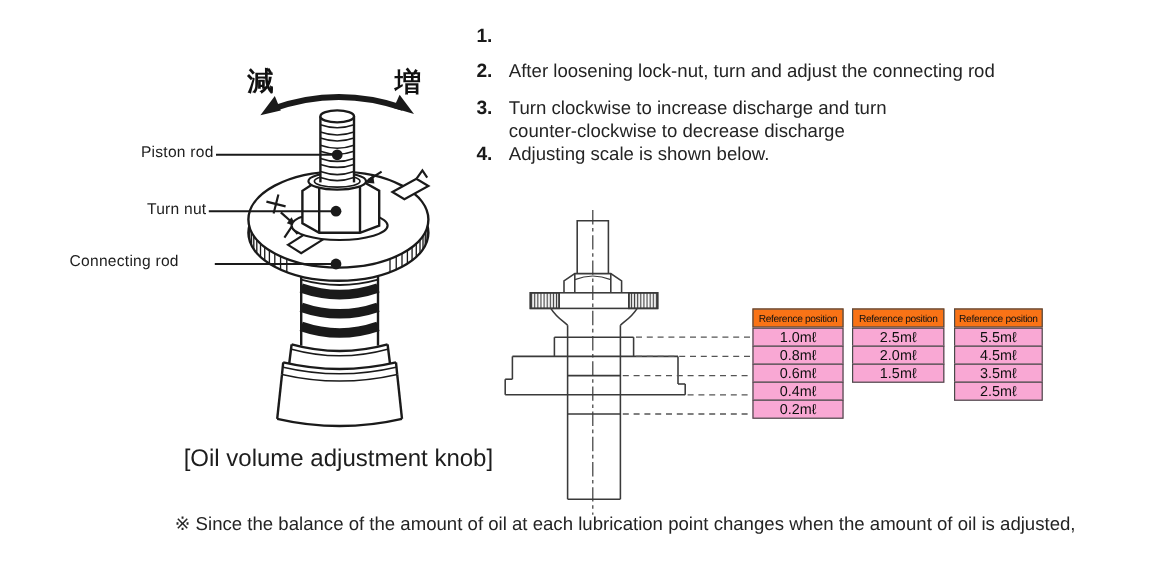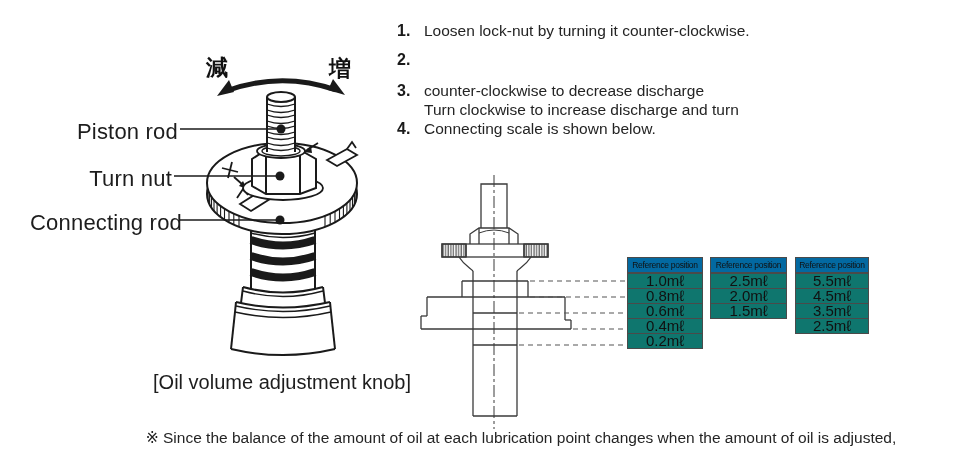--- a/index.html
+++ b/index.html
@@ -4,42 +4,42 @@
 <style>
   html,body{margin:0;padding:0;}
   body{
     width:970px;height:472px;background:#ffffff;position:relative;
     font-family:"Liberation Sans","DejaVu Sans",sans-serif;color:#1f1f1f;
     overflow:hidden;
   }
   #art{position:absolute;left:0;top:0;z-index:0;}
   .txt{position:absolute;z-index:1;}
   
-  .part-label{font-size:22px;letter-spacing:.2px;color:#1d1d1d;text-align:right;white-space:nowrap;}
+  .part-label{font-size:13px;letter-spacing:.2px;color:#1d1d1d;text-align:right;white-space:nowrap;}
   
   .jp-label{font-size:22px;font-weight:bold;color:#111;}
   
   #instructions{left:397px;top:21px;width:565px;}
   .instr{display:flex;margin-bottom:10px;}
   .instr.m12{margin-bottom:12px;}
   .instr.m0{margin-bottom:0;}
   .instr .num{width:27px;font-weight:bold;font-size:16px;line-height:19px;flex:none;color:#1a1a1a;}
   .instr .lines{font-size:15.5px;line-height:19px;color:#242424;}
   
   #knob-caption{left:102px;top:371px;width:360px;text-align:center;font-size:20px;color:#1d1d1d;}
   
   .ref-table{position:absolute;top:257px;z-index:1;}
   .ref-table .hdr{
     border:1px solid #4a4a4a;height:14px;line-height:14px;font-size:8.5px;
-    letter-spacing:-0.3px;text-align:center;margin-bottom:1px;background:#0369a1;
+    letter-spacing:-0.3px;text-align:center;margin-bottom:1px;background:#f97316;
     white-space:nowrap;color:#111;
   }
   .ref-table .row{
     border:1px solid #4a4a4a;height:14px;line-height:14px;margin-top:-1px;
-    font-size:15px;text-align:center;background:#0f766e;color:#111;
+    font-size:12px;text-align:center;background:#f9a8d4;color:#111;
   }
   
   #footnote{left:0;top:428px;width:970px;text-align:center;font-size:15.5px;line-height:19px;color:#242424;padding-left:36px;}
 </style>
 </head>
 <body>
 
 <svg id="art" width="970" height="472" viewBox="0 0 970 472">
   <defs>
     <pattern id="hatchV" width="2.6" height="13" patternUnits="userSpaceOnUse">
@@ -224,40 +224,38 @@
 
 <div class="txt part-label" style="left:30px;top:119px;width:148px;">Piston rod</div>
 <div class="txt part-label" style="left:30px;top:166px;width:142px;">Turn nut</div>
 <div class="txt part-label" style="left:30px;top:210px;width:147px;text-align:center;">Connecting rod</div>
 
 <div class="txt" id="knob-caption">[Oil volume adjustment knob]</div>
 
 <div class="txt" id="instructions">
   <div class="instr">
     <div class="num">1.</div>
-    <div class="lines">
-      <div>Loosen lock-nut by turning it counter-clockwise.</div>
-    </div>
   </div>
   <div class="instr m12">
     <div class="num">2.</div>
     <div class="lines">
+      <div>After loosening lock-nut, turn and adjust the connecting rod</div>
     </div>
   </div>
   <div class="instr m0">
     <div class="num">3.</div>
     <div class="lines">
+      <div>Turn clockwise to increase discharge and turn</div>
       <div>counter-clockwise to decrease discharge</div>
-      <div>Turn clockwise to increase discharge and turn</div>
     </div>
   </div>
   <div class="instr m0">
     <div class="num">4.</div>
     <div class="lines">
-      <div>Connecting scale is shown below.</div>
+      <div>Adjusting scale is shown below.</div>
     </div>
   </div>
 </div>
 
 <div class="ref-table" style="left:627px;width:76px;">
   <div class="hdr">Reference position</div>
   <div class="row">1.0mℓ</div>
   <div class="row">0.8mℓ</div>
   <div class="row">0.6mℓ</div>
   <div class="row">0.4mℓ</div>

